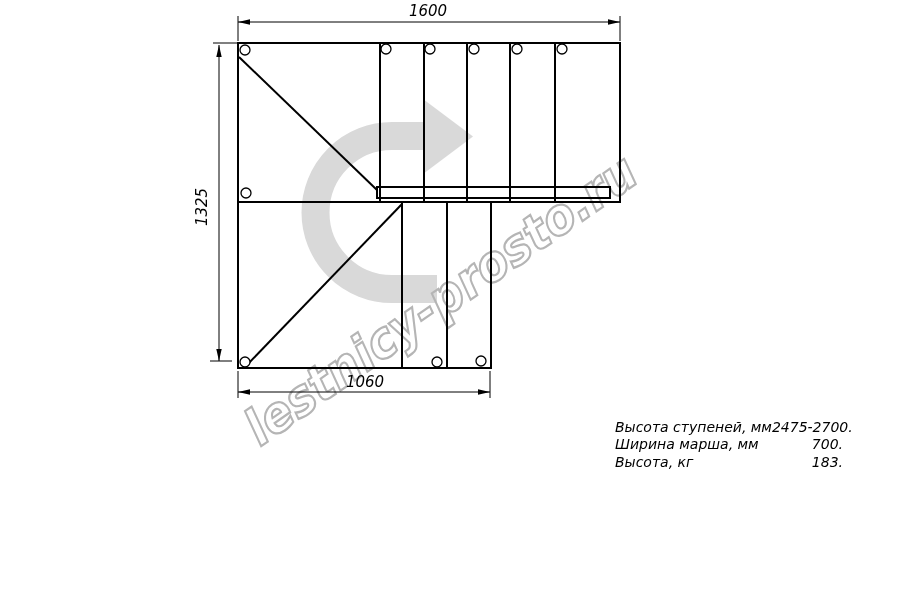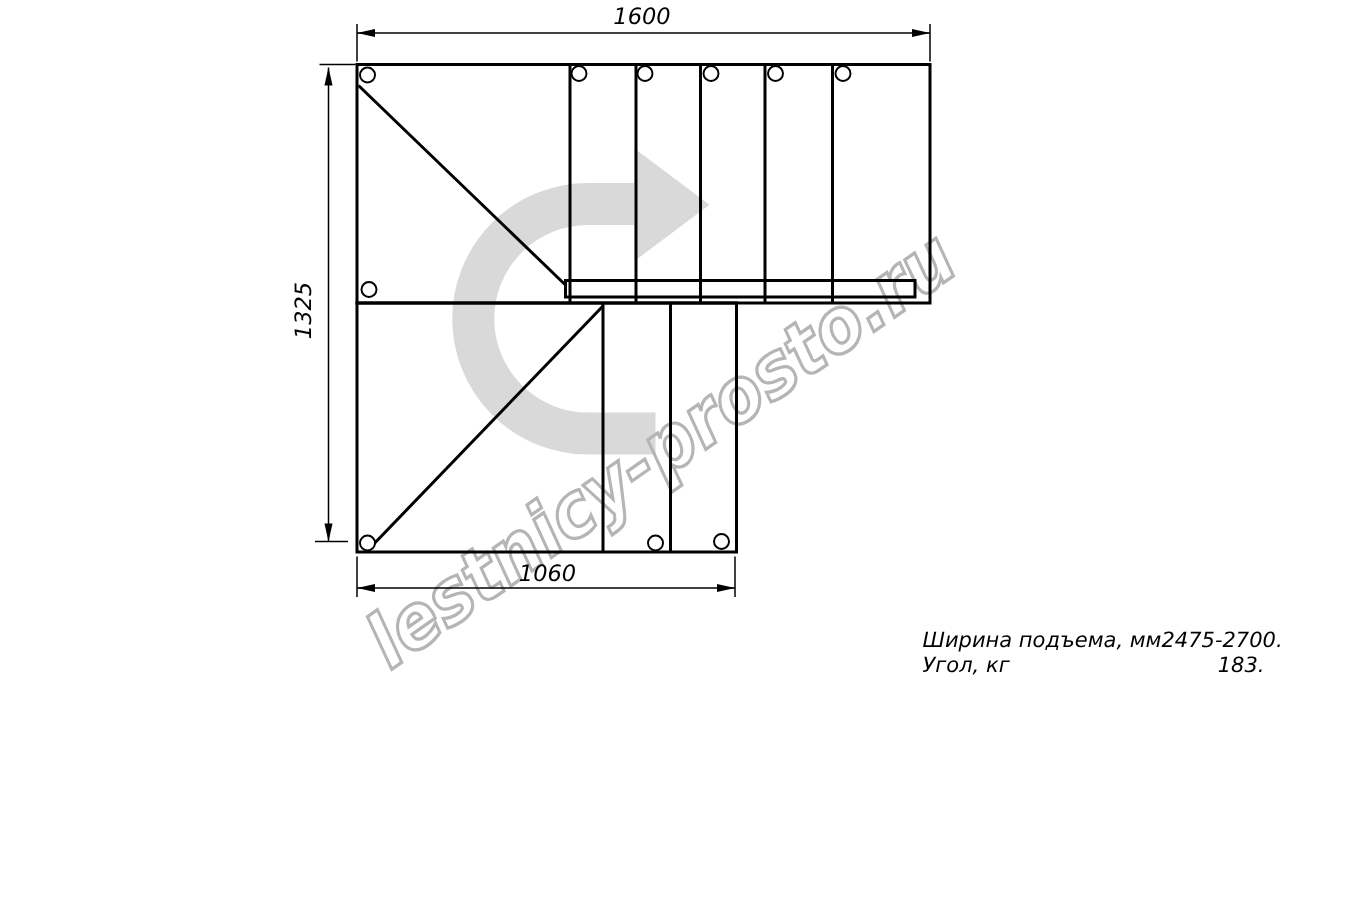--- a/index.html
+++ b/index.html
@@ -115,21 +115,25 @@
       <polygon class="dim-arrow" points="238,392 250,389.3 250,394.7"></polygon>
       <polygon class="dim-arrow" points="490,392 478,389.3 478,394.7"></polygon>
       <line class="dim-line" x1="238" y1="371" x2="238" y2="398"></line>
       <line class="dim-line" x1="490" y1="371" x2="490" y2="398"></line>
       <text class="dim-text" x="365" y="387">1060</text>
     </g>
   </svg>
 
   <div class="specs">
     <div class="specs-row">
-      <span class="lbl">Ширина подъема, мм</span>
+      <span class="lbl">Высота ступеней, мм</span>
       <span class="val">2475-2700.</span>
     </div>
     <div class="specs-row">
-      <span class="lbl">Угол, кг</span>
+      <span class="lbl">Ширина марша, мм</span>
+      <span class="val">700.</span>
+    </div>
+    <div class="specs-row">
+      <span class="lbl">Высота, кг</span>
       <span class="val">183.</span>
     </div>
   </div>
 </div>
 
 </body></html>

